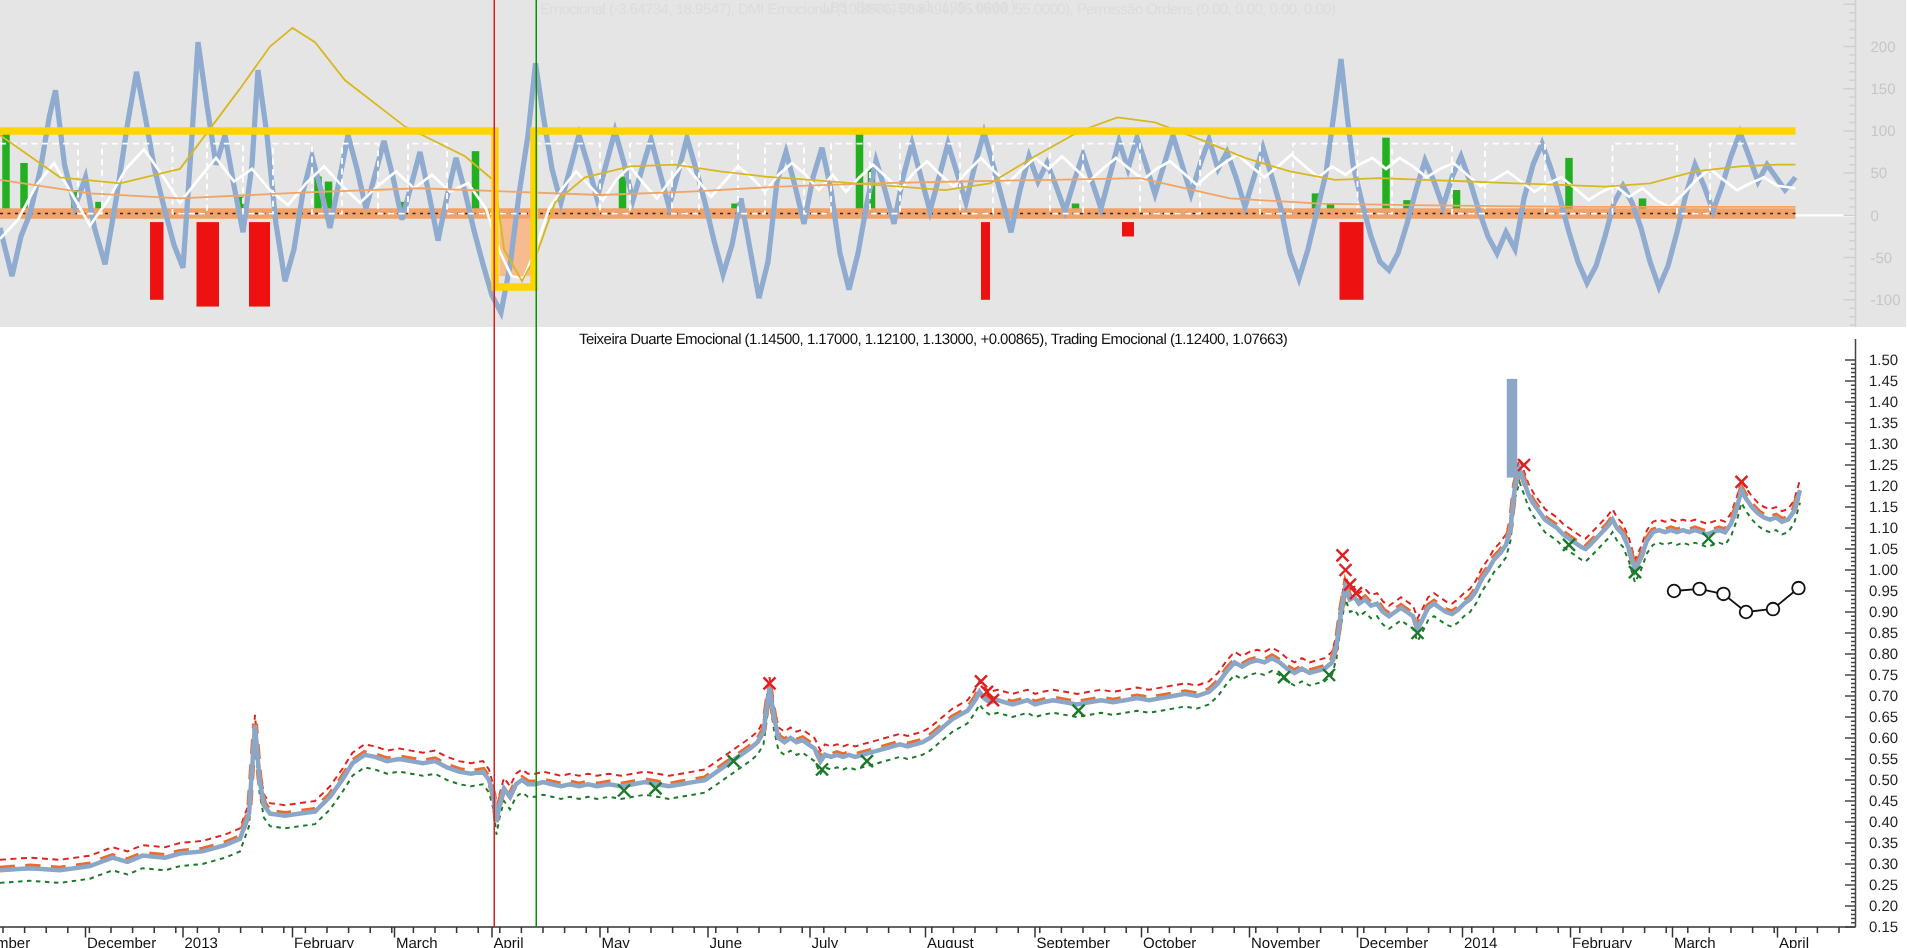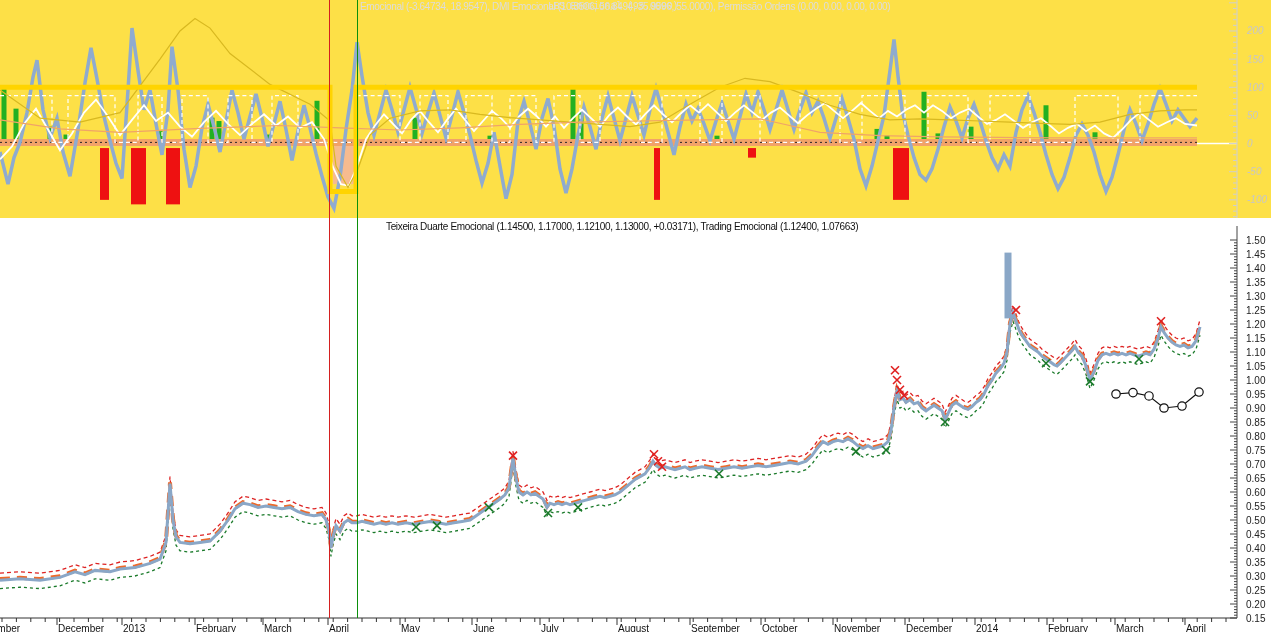--- a/index.html
+++ b/index.html
@@ -1,18 +1,18 @@
 <!DOCTYPE html>
 <html><head>
 <meta charset="utf-8">
 <style>
   html,body{margin:0;padding:0;background:#fff;}
   #workspace{position:relative;width:1271px;height:632px;overflow:hidden;background:#ffffff;
     font-family:"Liberation Sans", sans-serif;}
-  .indicator-panel{position:absolute;left:0;top:0;width:1271px;height:219px;background:#fde047;font-style:italic;}
+  .indicator-panel{position:absolute;left:0;top:0;width:1271px;height:219px;background:#e5e5e5;}
   .price-panel{position:absolute;left:0;top:218px;width:1271px;height:414px;background:#ffffff;}
   svg{position:absolute;left:0;top:0;}
   .title{position:absolute;font-size:10px;letter-spacing:-0.35px;white-space:nowrap;z-index:7;}
   .title-top{left:360px;top:1px;color:#dcdcdc;}
   .title-top .overlay{position:absolute;left:188px;top:0;font-family:Liberation Mono, monospace;}
   .title-bottom{left:386px;top:221px;color:#101010;}
   .vline{position:absolute;top:0;height:618px;width:1px;z-index:6;}
   .vline-red{left:329px;background:#d42020;}
   .vline-green{left:357px;background:#0b8f0b;}
 </style>
@@ -452,16 +452,16 @@
         <line x1="1234" y1="27.600000000000005" x2="1237" y2="27.600000000000005" stroke="#444"></line>
         <line x1="1234" y1="24.800000000000004" x2="1237" y2="24.800000000000004" stroke="#444"></line>
         <line x1="1230" y1="22" x2="1237" y2="22" stroke="#444"></line>
         <text x="1246" y="25.5" fill="#222222" font-size="10">1.50</text>
       </svg>
   </div>
   <div class="title title-top">
     <span>Emocional (-3.64734, 18.9547), DMI Emocional (10.8506, 56.8494, 35.9596, 55.0000), Permissão Ordens (0.00, 0.00, 0.00, 0.00)</span>
     <span class="overlay">LBS Emocional (95.0000)</span>
   </div>
-  <div class="title title-bottom">Teixeira Duarte Emocional (1.14500, 1.17000, 1.12100, 1.13000, +0.03171), Trading Emocional (1.12400, 1.07663)</div>
+  <div class="title title-bottom">Teixeira Duarte Emocional (1.14500, 1.17000, 1.12100, 1.13000, +0.00865), Trading Emocional (1.12400, 1.07663)</div>
   <div class="vline vline-red"></div>
   <div class="vline vline-green"></div>
 </div>
 
 </body></html>

